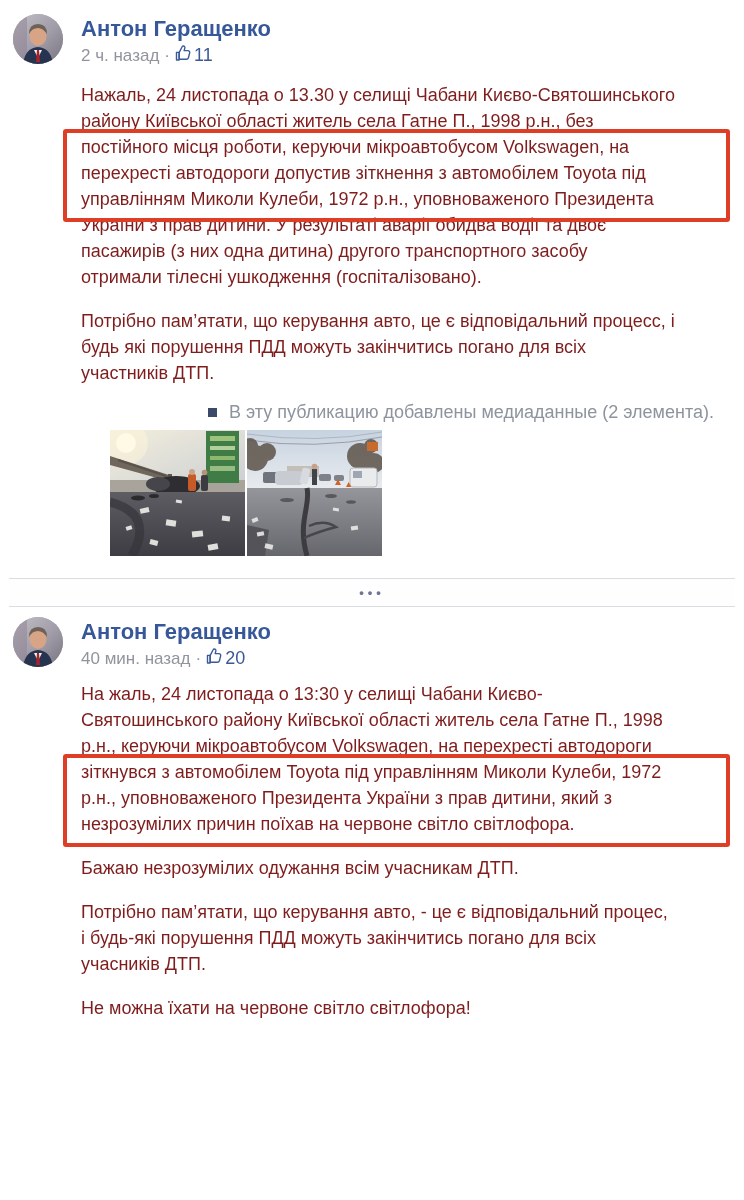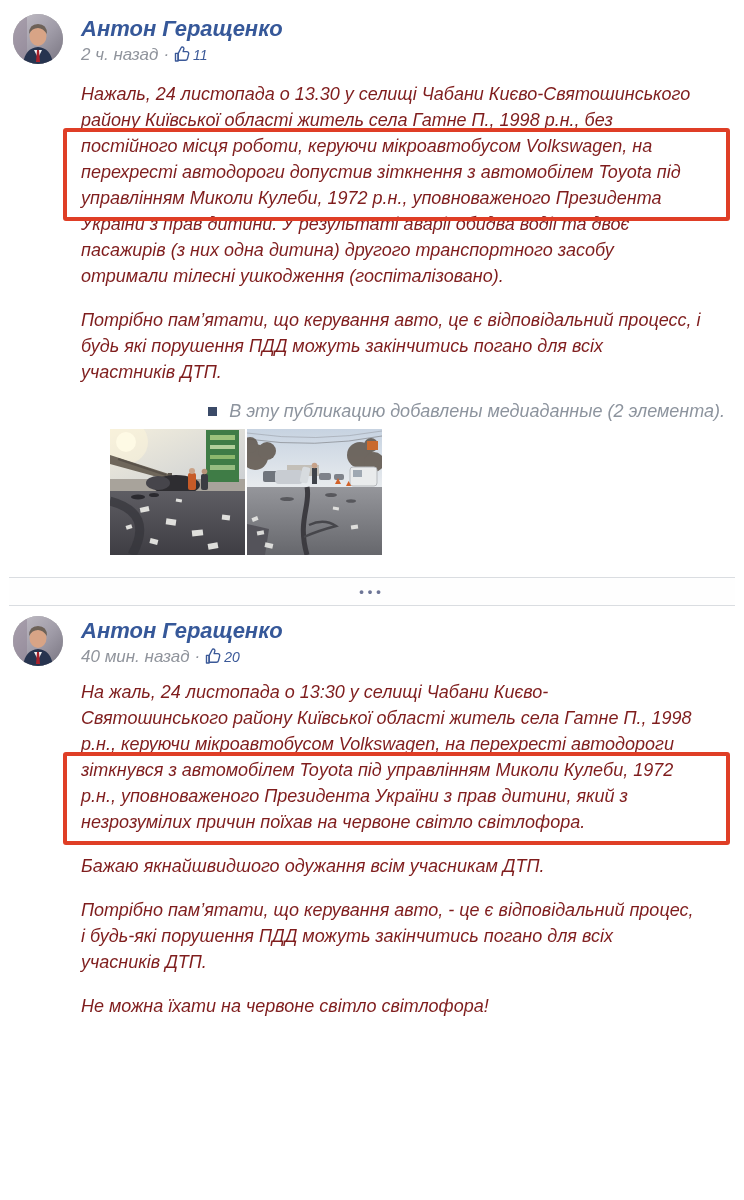--- a/index.html
+++ b/index.html
@@ -1,28 +1,28 @@
 <!DOCTYPE html>
 <html style="--hl: #df3e26; --author-blue: #365899; --like-blue: #3b5998;"><head>
 <meta charset="utf-8">
 <style>
   html,body{margin:0;padding:0;background:#fff;}
   .page{
     position:relative;width:744px;height:1200px;overflow:hidden;background:#fff;
     font-family:"Liberation Sans", sans-serif;color:#1c1e21;
   }
-  .post{padding:14px 19px 0 13px;font-style:italic;}
+  .post{padding:14px 30px 0 13px;}
   .post2{padding-top:10px;}
   .post-header{display:flex;gap:18px;}
   .avatar{width:50px;height:50px;border-radius:50%;overflow:hidden;flex:0 0 50px;background:#aaa;cursor:pointer;}
   .avatar svg{display:block;}
   .meta{padding-top:1px;}
   .author{color:var(--author-blue,#365899);font-weight:bold;font-size:22px;line-height:27px;cursor:pointer;}
   .sub{margin-top:3px;font-size:17px;color:#90949c;display:flex;align-items:center;gap:5px;}
-  .like-wrap{color:var(--like-blue,#3b5998);display:inline-flex;align-items:center;gap:2px;font-size:14px;cursor:pointer;}
+  .like-wrap{color:var(--like-blue,#3b5998);display:inline-flex;align-items:flex-start;gap:2px;font-size:18px;cursor:pointer;}
   .like-wrap svg{display:block;margin-bottom:1px;}
   .post-body{margin:16px 0 0 68px;width:640px;font-size:18px;line-height:26px;color:#7f1d1d;}
   .post2 .post-body{margin-top:12px;}
   .para{position:relative;margin:0 0 18px 0;}
   .para:last-child{margin-bottom:0;}
   .redbox{
     position:absolute;left:-18px;right:-9px;
     border:4px solid var(--hl,#df3e26);border-radius:3px;pointer-events:none;
   }
   .media-note{margin:14px 0 0 74px;display:flex;align-items:center;gap:12px;color:#8d949e;font-size:18px;line-height:24px;justify-content:flex-end;}
@@ -232,19 +232,19 @@
               </g>
             </svg>
             <span>20</span>
           </span>
         </div>
       </div>
     </header>
 
     <div class="post-body">
         <p class="para">На жаль, 24 листопада о 13:30 у селищі Чабани Києво-<br>Святошинського району Київської області житель села Гатне П., 1998<br>р.н., керуючи мікроавтобусом Volkswagen, на перехресті автодороги<br>зіткнувся з автомобілем Toyota під управлінням Миколи Кулеби, 1972<br>р.н., уповноваженого Президента України з прав дитини, який з<br>незрозумілих причин поїхав на червоне світло світлофора.<span class="redbox" style="top: 73px; height: 85px;"></span></p>
-        <p class="para">Бажаю якнайшвидшого одужання всім учасникам ДТП.</p>
+        <p class="para">Бажаю незрозумілих одужання всім учасникам ДТП.</p>
         <p class="para">Потрібно пам’ятати, що керування авто, - це є відповідальний процес,<br>і будь-які порушення ПДД можуть закінчитись погано для всіх<br>учасників ДТП.</p>
         <p class="para">Не можна їхати на червоне світло світлофора!</p>
       </div>
   </article>
 
 </div>
 
 </body></html>

